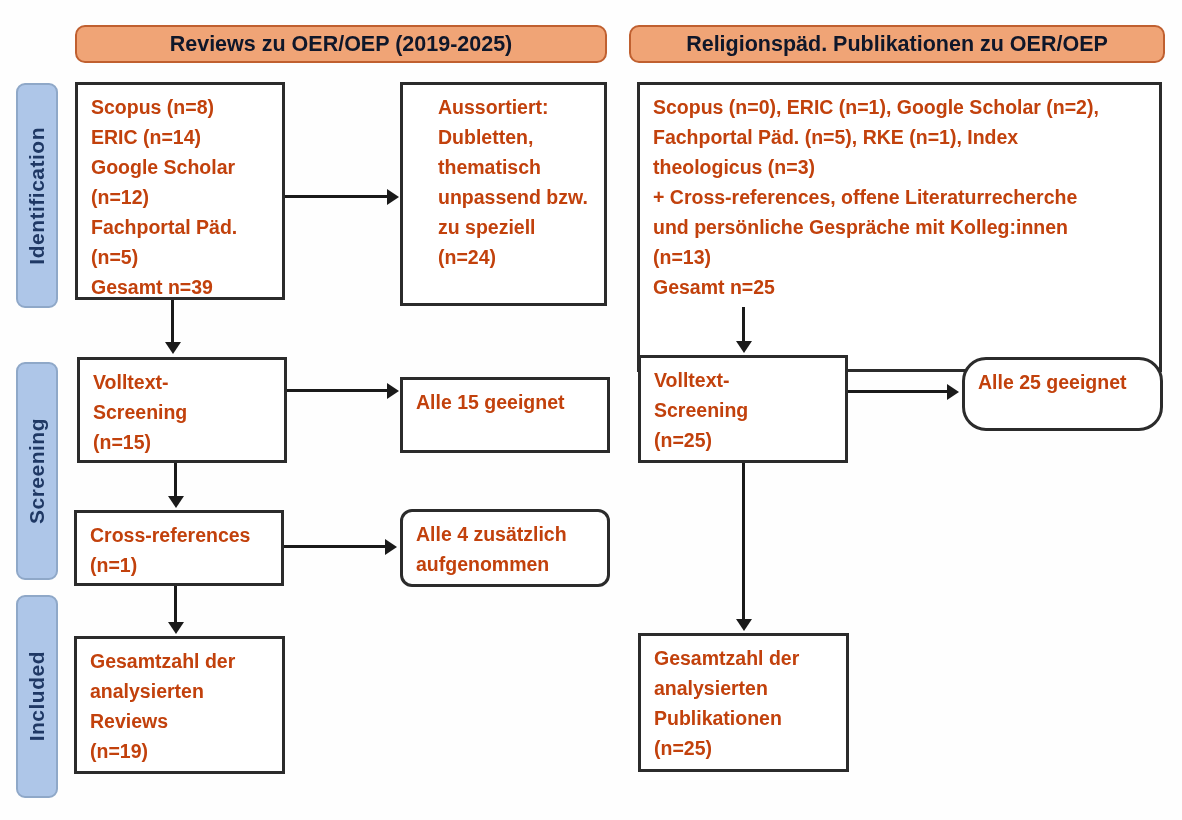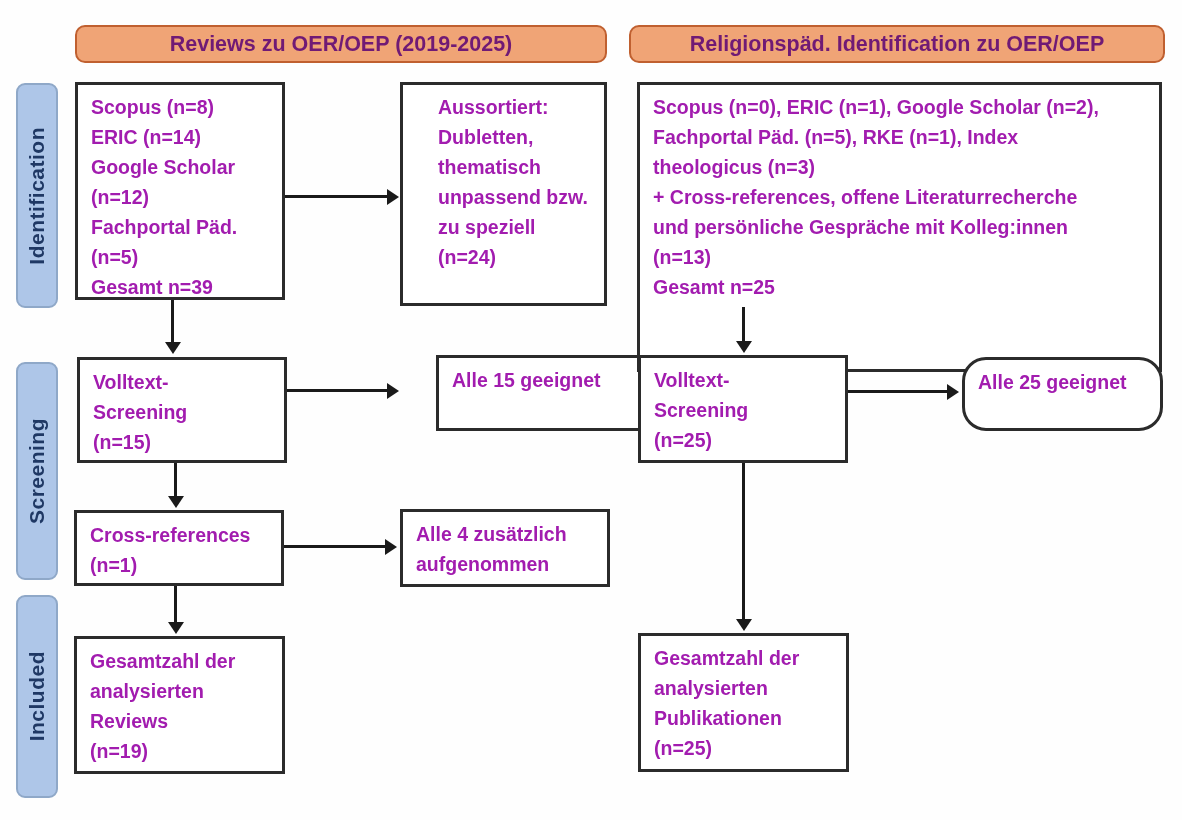--- a/index.html
+++ b/index.html
@@ -13,21 +13,21 @@
   }
 
   
   .col-header {
     position: absolute;
     box-sizing: border-box;
     height: 38px;
     background: #F0A476;
     border: 2.5px solid #C06030;
     border-radius: 10px;
-    color: #701a75;
+    color: #0f172a;
     font-size: 21.5px;
     font-weight: bold;
     display: flex;
     align-items: center;
     justify-content: center;
     text-align: center;
   }
 
   
   .stage {
@@ -51,21 +51,21 @@
     letter-spacing: 0.5px;
     white-space: nowrap;
   }
 
   
   .fbox {
     position: absolute;
     box-sizing: border-box;
     background: #ffffff;
     border: 3px solid #2B2B2B;
-    color: #a21caf;
+    color: #c2410c;
     font-size: 19.5px;
     font-weight: 600;
     line-height: 30px;
     padding: 7px 8px 0 13px;
     white-space: pre-line;
   }
 
   
   .arrow-h { position: absolute; height: 3px; background: #1A1A1A; }
   .arrow-h::after {
@@ -81,21 +81,21 @@
     border-width: 12px 8px 0 8px;
     border-color: #1A1A1A transparent transparent transparent;
   }
 </style>
 </head>
 <body>
 
 <div id="canvas">
 
   <div class="col-header" style="left:75px; top:25px; width:532px;">Reviews zu OER/OEP (2019-2025)</div>
-  <div class="col-header" style="left:629px; top:25px; width:536px;">Religionspäd. Identification zu OER/OEP</div>
+  <div class="col-header" style="left:629px; top:25px; width:536px;">Religionspäd. Publikationen zu OER/OEP</div>
 
   <div class="stage" style="top:83px; height:225px;">
     <span>Identification</span>
   </div>
   <div class="stage" style="top:362px; height:218px;">
     <span>Screening</span>
   </div>
   <div class="stage" style="top:595px; height:203px;">
     <span>Included</span>
   </div>
@@ -109,24 +109,24 @@
 Gesamt n=39</div>
   <div class="fbox" style="left:400px; top:82px; width:207px; height:224px;padding-left:35px;">Aussortiert:
 Dubletten,
 thematisch
 unpassend bzw.
 zu speziell
 (n=24)</div>
   <div class="fbox" style="left:77px; top:357px; width:210px; height:106px;">Volltext-
 Screening
 (n=15)</div>
-  <div class="fbox" style="left:400px; top:355px; width:210px; height:76px;margin-left:36px;">Alle 15 geeignet</div>
+  <div class="fbox" style="left:400px; top:377px; width:210px; height:76px;">Alle 15 geeignet</div>
   <div class="fbox" style="left:74px; top:510px; width:210px; height:76px;">Cross-references
 (n=1)</div>
-  <div class="fbox" style="left:400px; top:509px; width:210px; height:78px;">Alle 4 zusätzlich
+  <div class="fbox" style="left:400px; top:509px; width:210px; height:78px;border-radius:12px;">Alle 4 zusätzlich
 aufgenommen</div>
   <div class="fbox" style="left:74px; top:636px; width:211px; height:138px;">Gesamtzahl der
 analysierten
 Reviews
 (n=19)</div>
 
   <div class="fbox" style="left:637px; top:82px; width:525px; height:290px;">Scopus (n=0), ERIC (n=1), Google Scholar (n=2),
 Fachportal Päd. (n=5), RKE (n=1), Index
 theologicus (n=3)
 + Cross-references, offene Literaturrecherche

